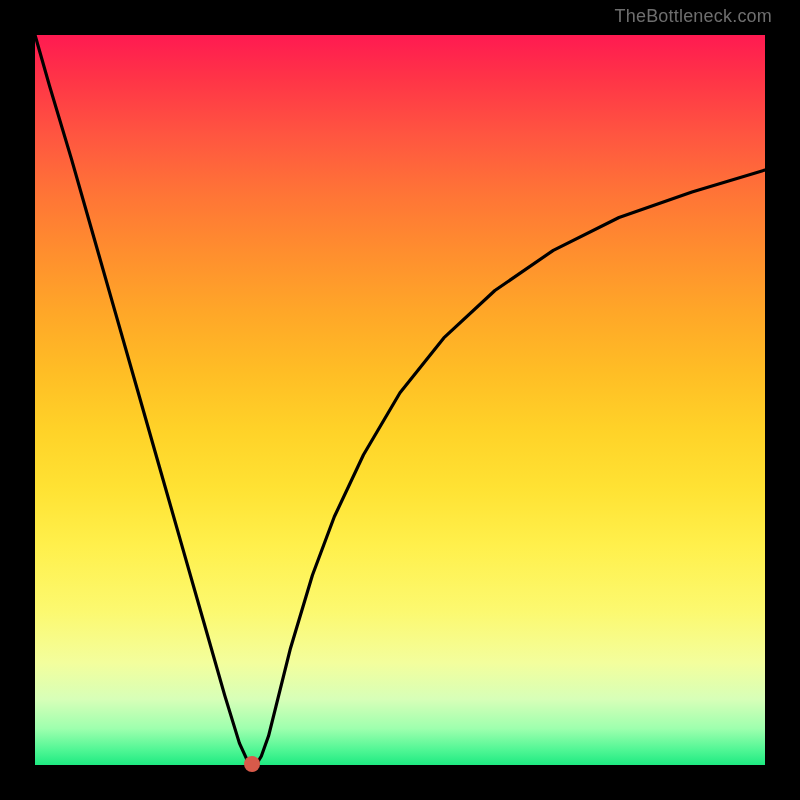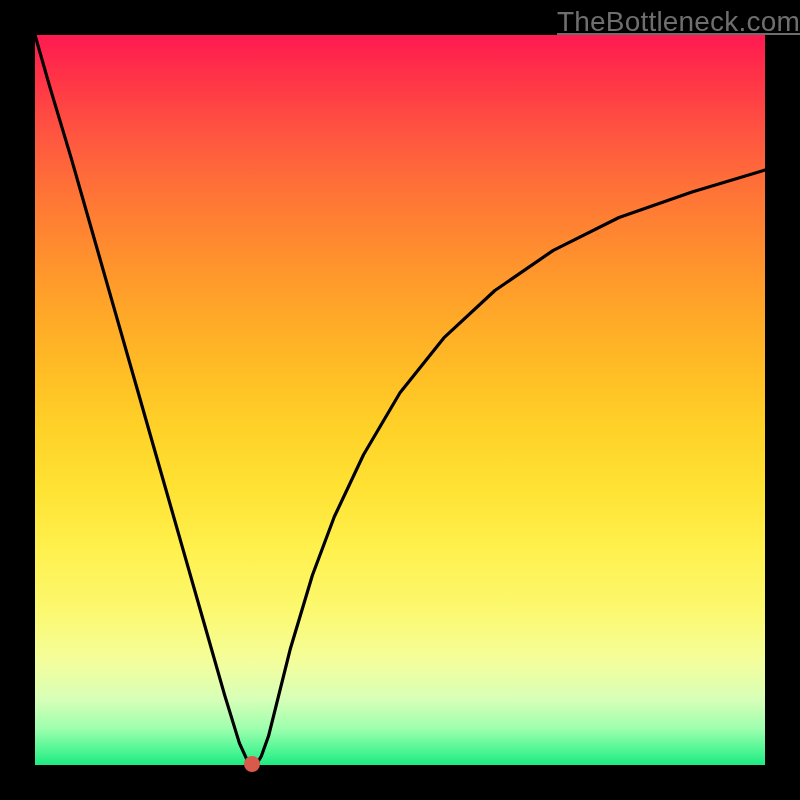--- a/index.html
+++ b/index.html
@@ -40,27 +40,26 @@
       #f3fe9d 86%,
       #d7ffb8 91%,
       #9effae 95%,
       #4ff694 98%,
       #1eea81 100%
     );
   }
   .watermark {
     position: absolute;
     top: 6px;
-    right: 0;
+    right: 28px;
     color: #6e6e6e;
-    font-size: 28px;
+    font-size: 18px;
     font-weight: 500;
     letter-spacing: 0.2px;
     font-family: Arial, Helvetica, sans-serif;
-    text-decoration: underline;
   }
   svg.curve {
     position: absolute;
     left: 35px;
     top: 35px;
     width: 730px;
     height: 730px;
     overflow: visible;
   }
   .dot {

